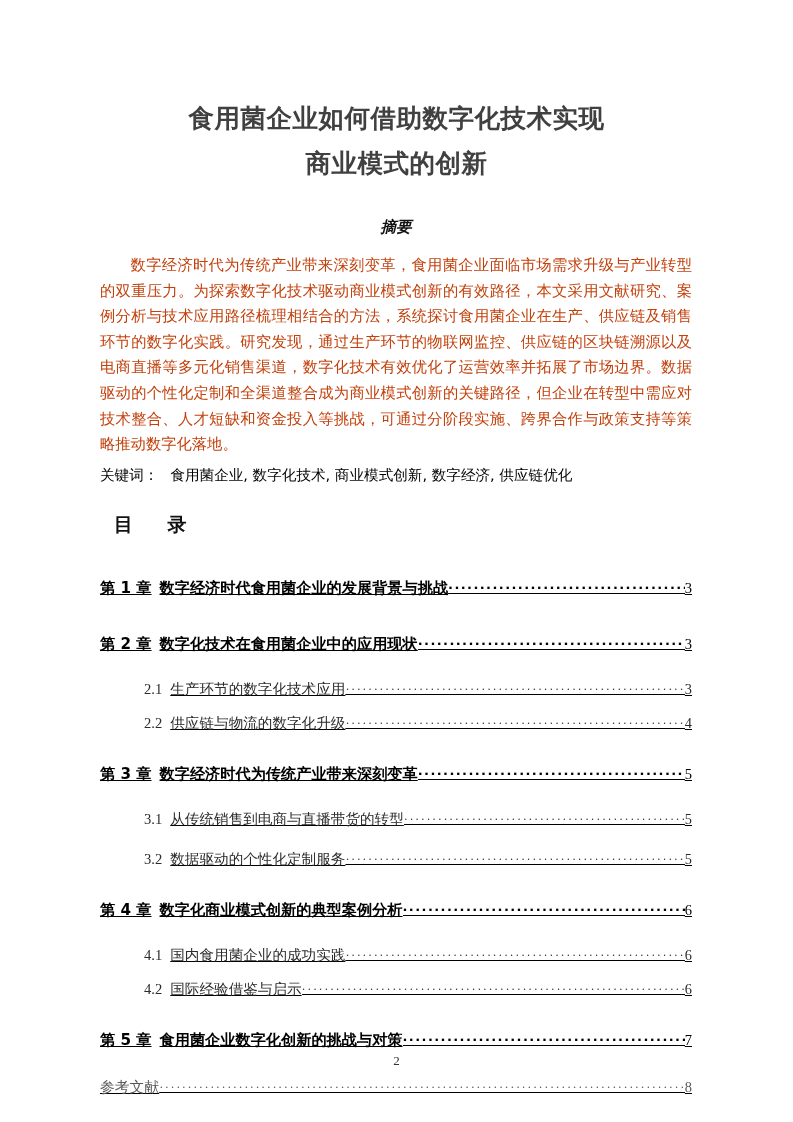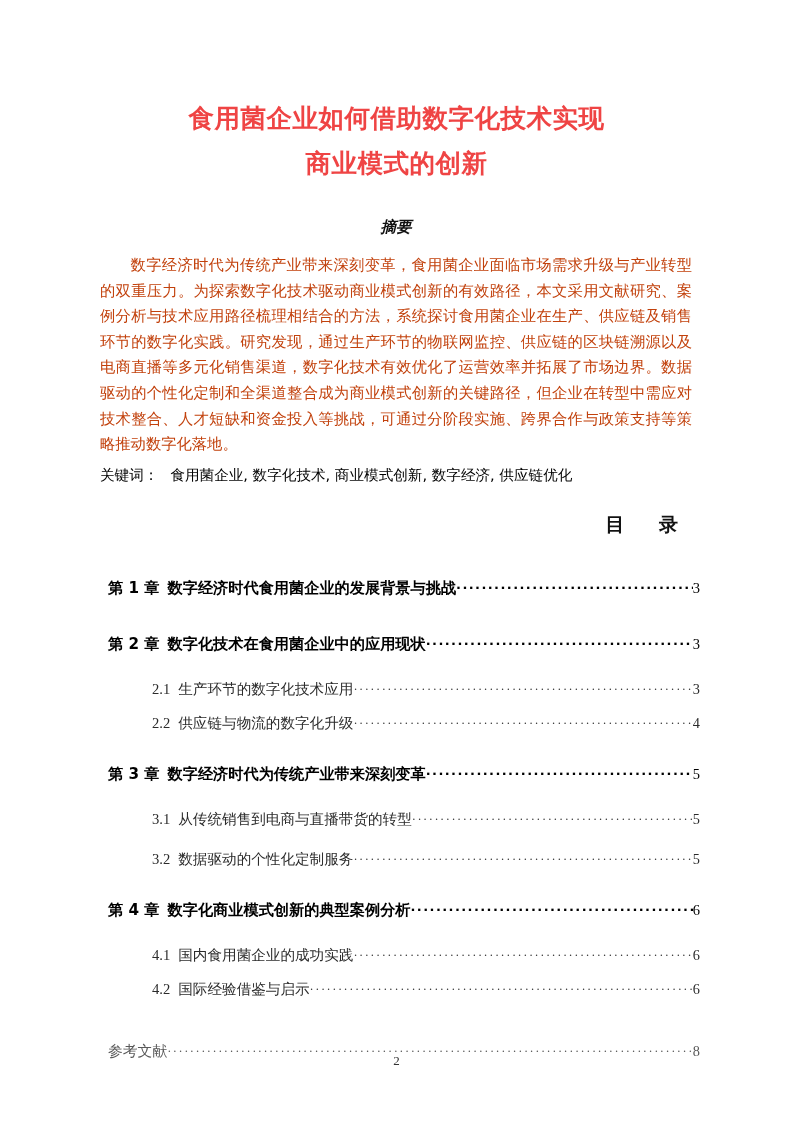--- a/index.html
+++ b/index.html
@@ -27,21 +27,21 @@
     position: absolute;
     left: 100px;
     right: 100px;
     top: 96px;
     text-align: center;
     font-family: "DejaVu Sans", "Liberation Sans", sans-serif;
     font-weight: bold;
     font-size: 25.5px;
     line-height: 45px;
     letter-spacing: 0.5px;
-    color: #ef4444;
+    color: #404040;
   }
   .doc-title .tline { display: block; }
 
   
   .abstract-block {
     position: absolute;
     left: 100px;
     width: 592px;
     top: 214px;
   }
@@ -76,34 +76,35 @@
   }
   .keywords-label { }
   .keywords-gap { display: inline-block; width: 12px; }
 
   
   .toc-heading {
     position: absolute;
     left: 100px;
     width: 592px;
     top: 512px;
-    text-align: right;
+    text-align: left;
     font-family: "DejaVu Sans", "Liberation Sans", sans-serif;
     font-weight: bold;
     font-size: 19px;
     letter-spacing: 14px;
     text-indent: 14px;
     color: #111111;
   }
 
   .toc-list {
     position: absolute;
-    left: 108px;
+    left: 100px;
     width: 592px;
     top: 570px;
+    text-decoration: underline;
   }
 
   .toc-row {
     display: flex;
     align-items: baseline;
     width: 100%;
     white-space: nowrap;
   }
 
   .toc-row .label { flex: 0 0 auto; }
@@ -291,20 +292,25 @@
     <div class="sp-sm"></div>
 
     <div class="toc-row lvl2">
       <span class="label"><span class="num">4.2</span><span>国际经验借鉴与启示</span></span>
       <span class="leader"></span>
       <span class="pageno">6</span>
     </div>
 
     <div class="sp-lg"></div>
 
+    <div class="toc-row lvl1">
+      <span class="label"><span class="chapnum">第 5 章</span><span class="gap"></span><span>食用菌企业数字化创新的挑战与对策</span></span>
+      <span class="leader"></span>
+      <span class="pageno">7</span>
+    </div>
 
     <div class="sp-md"></div>
 
     <div class="toc-row refs">
       <span class="label"><span>参考文献</span></span>
       <span class="leader"></span>
       <span class="pageno">8</span>
     </div>
 
   </div>

